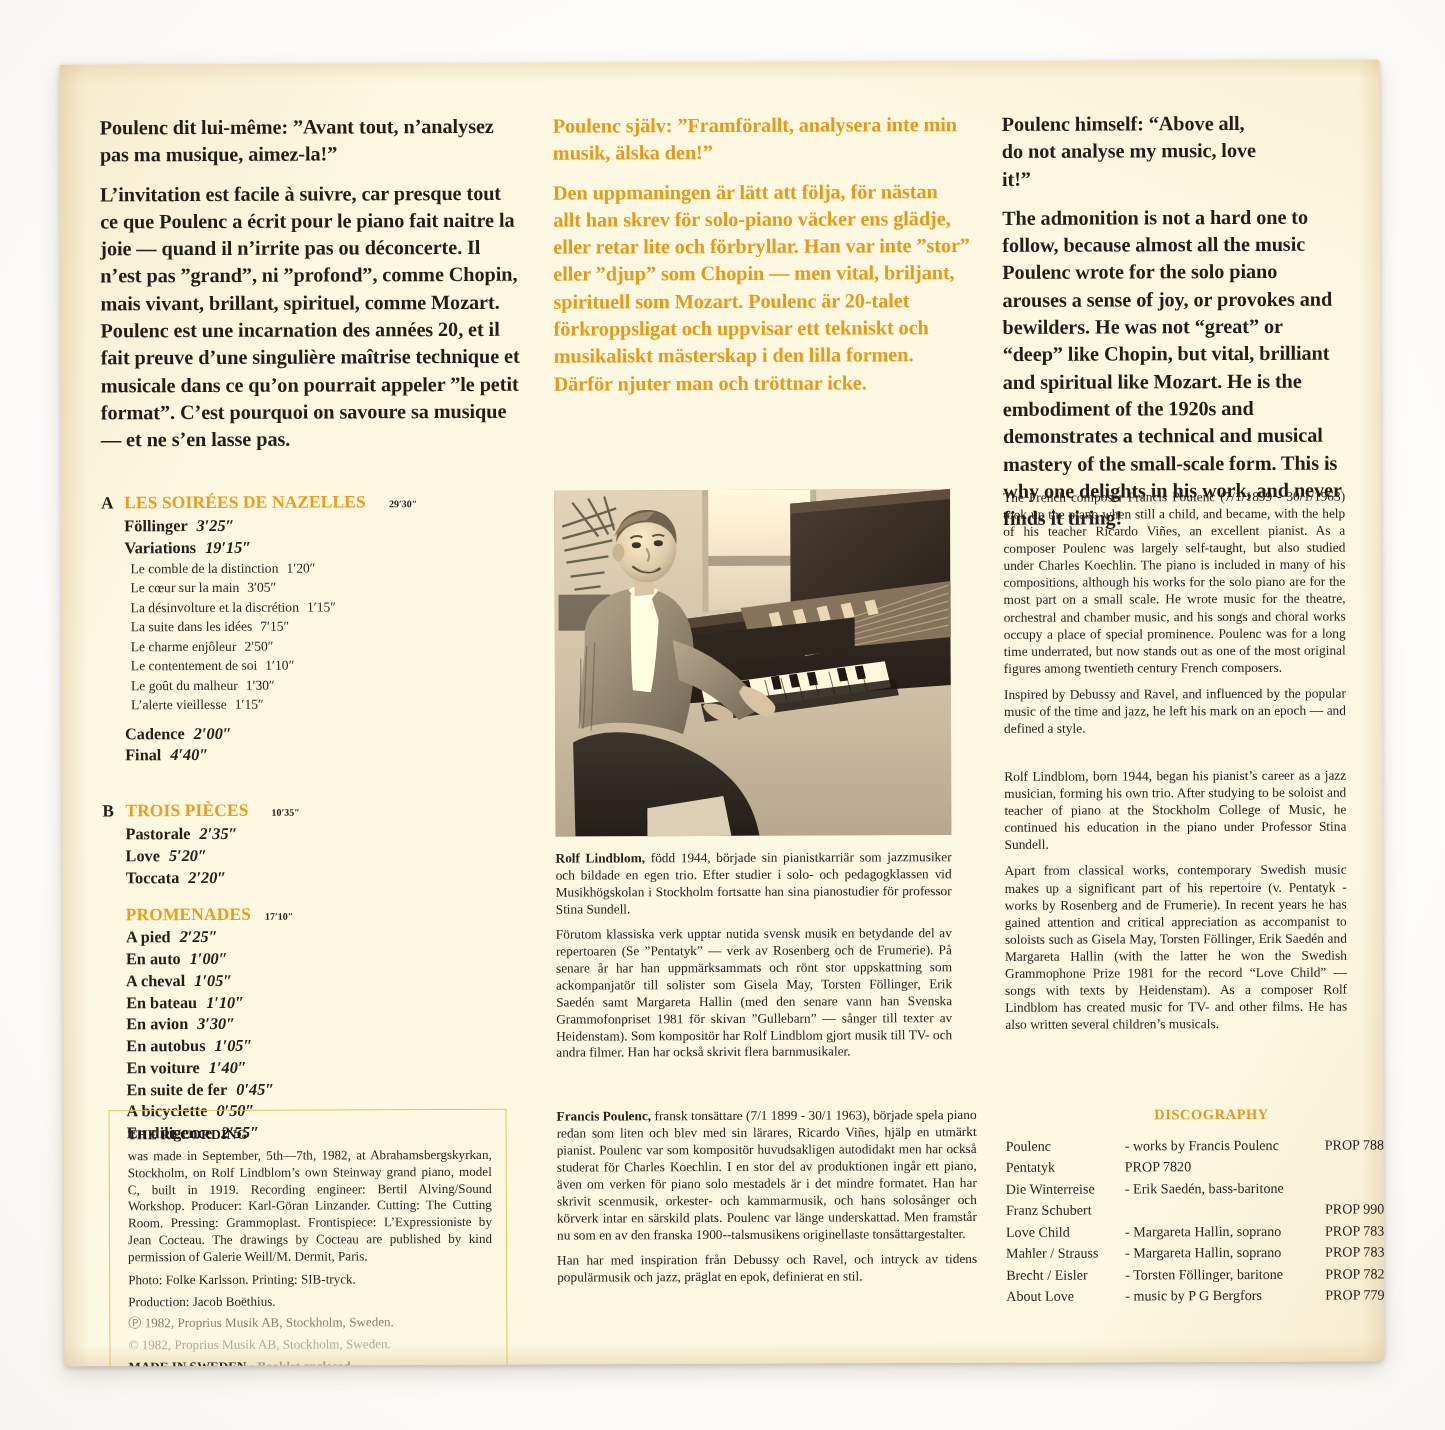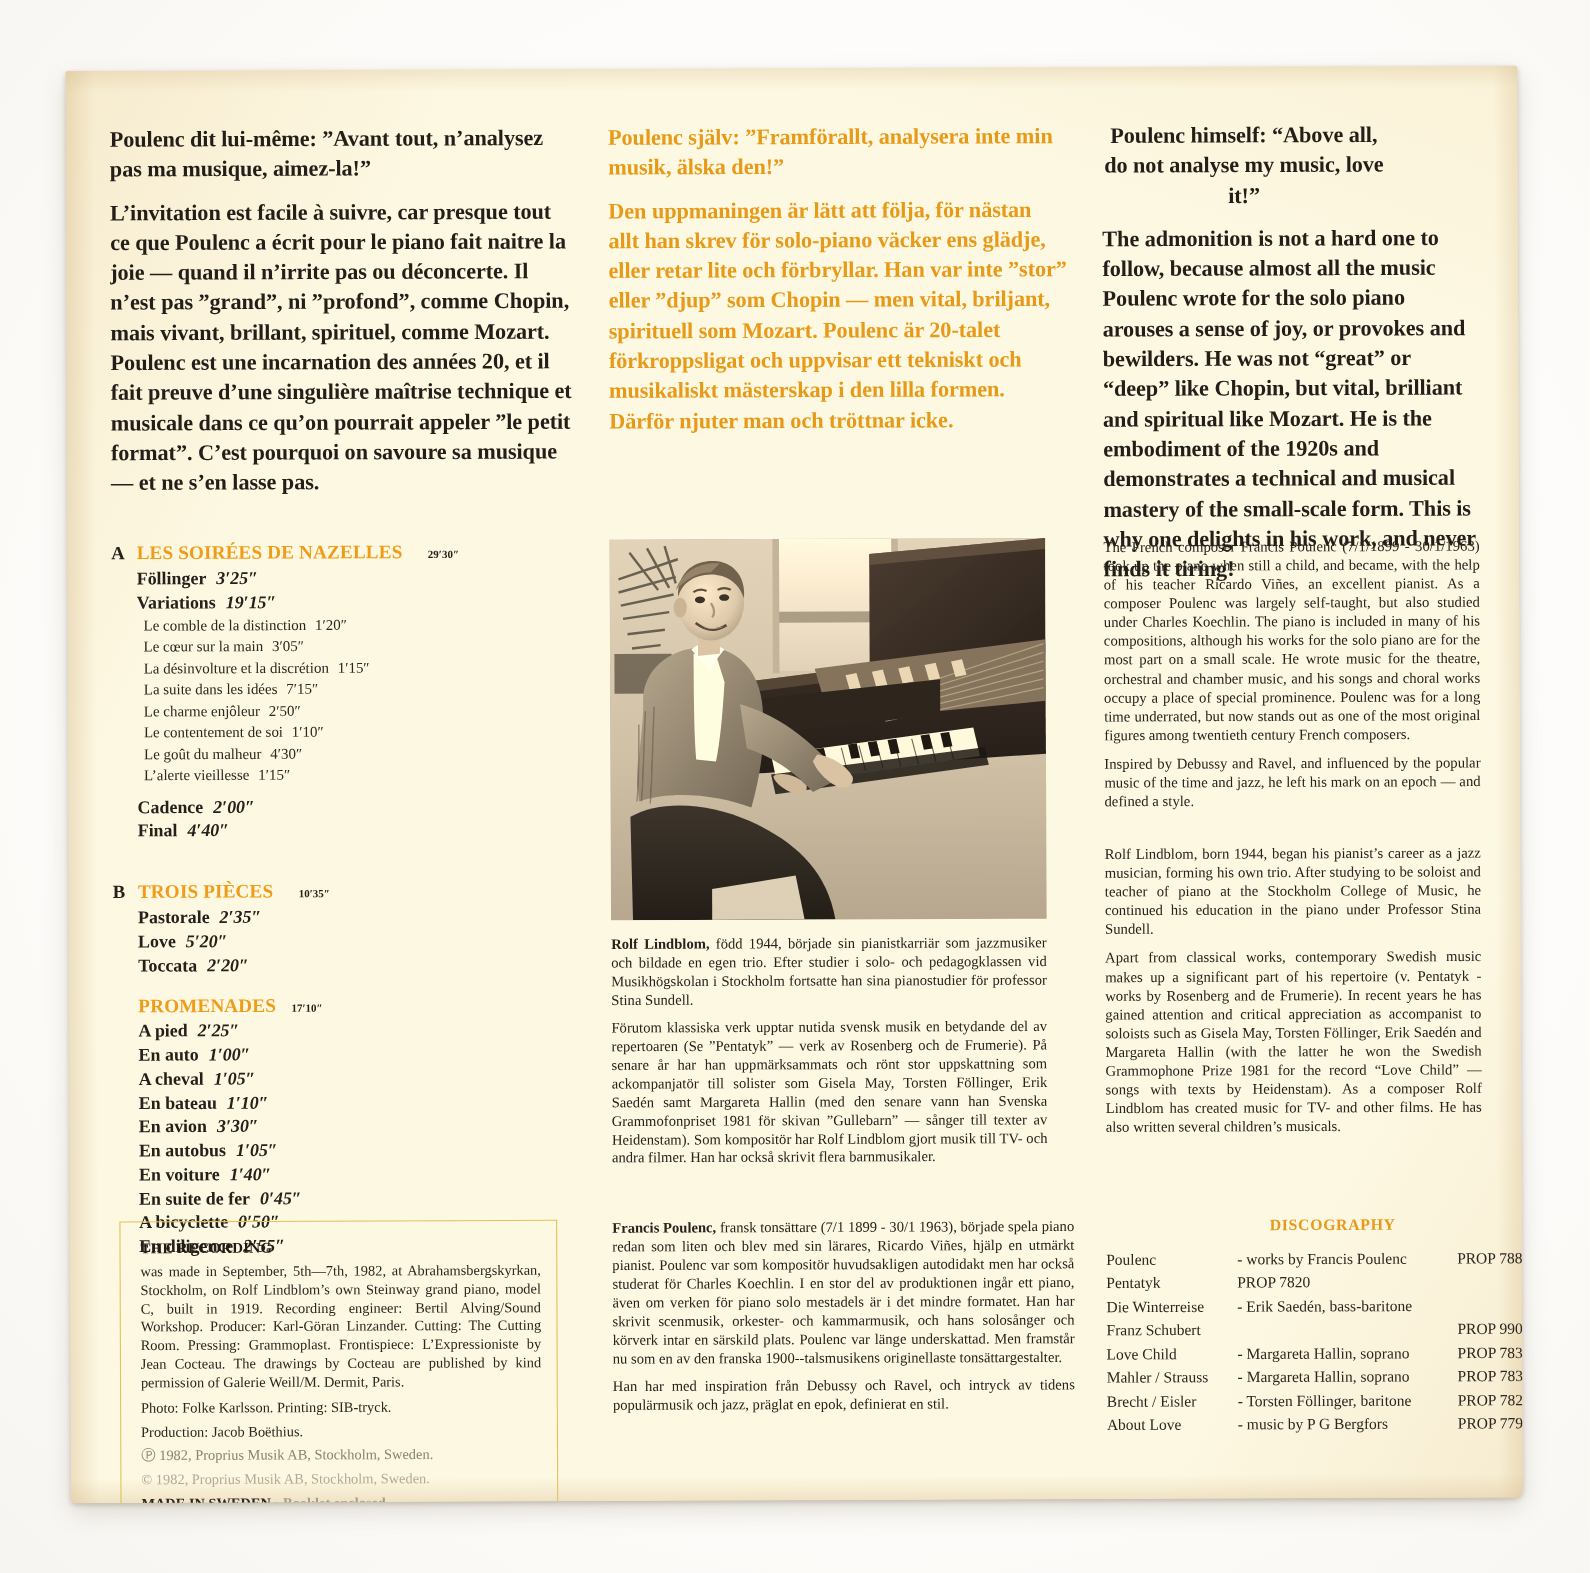--- a/index.html
+++ b/index.html
@@ -86,21 +86,21 @@
     color: #e79a18;
     letter-spacing: -0.1px;
   }
   .lead-quote { margin: 0 0 12px 0; }
   .lead-body  { margin: 0; }
   .col-en-head {
     display: flex;
     justify-content: space-between;
     align-items: flex-start;
   }
-  .col-en-head .lead-quote { max-width: 258px; text-align: center; }
+  .col-en-head .lead-quote { max-width: 258px; }
 
   
   .logo-box { text-align: center; padding-top: 2px; flex: 0 0 auto; }
   .logo-word {
     font-family: "DejaVu Sans", sans-serif;
     font-weight: bold;
     font-size: 39px;
     letter-spacing: -1.6px;
     color: #f09a1b;
     line-height: .88;
@@ -329,21 +329,21 @@
         <div class="mov">
           <span>Variations</span><span class="d">19′15″</span>
         </div>
 
         <div class="sub"><span>Le comble de la distinction</span><span class="d">1′20″</span></div>
         <div class="sub"><span>Le cœur sur la main</span><span class="d">3′05″</span></div>
         <div class="sub"><span>La désinvolture et la discrétion</span><span class="d">1′15″</span></div>
         <div class="sub"><span>La suite dans les idées</span><span class="d">7′15″</span></div>
         <div class="sub"><span>Le charme enjôleur</span><span class="d">2′50″</span></div>
         <div class="sub"><span>Le contentement de soi</span><span class="d">1′10″</span></div>
-        <div class="sub"><span>Le goût du malheur</span><span class="d">4′30″</span></div>
+        <div class="sub"><span>Le goût du malheur</span><span class="d">1′30″</span></div>
         <div class="sub"><span>L’alerte vieillesse</span><span class="d">1′15″</span></div>
 
         <div class="gap-sm"></div>
 
         <div class="mov"><span>Cadence</span><span class="d">2′00″</span></div>
         <div class="mov"><span>Final</span><span class="d">4′40″</span></div>
 
         <div class="gap-lg"></div>
 
         <div class="side-row">

